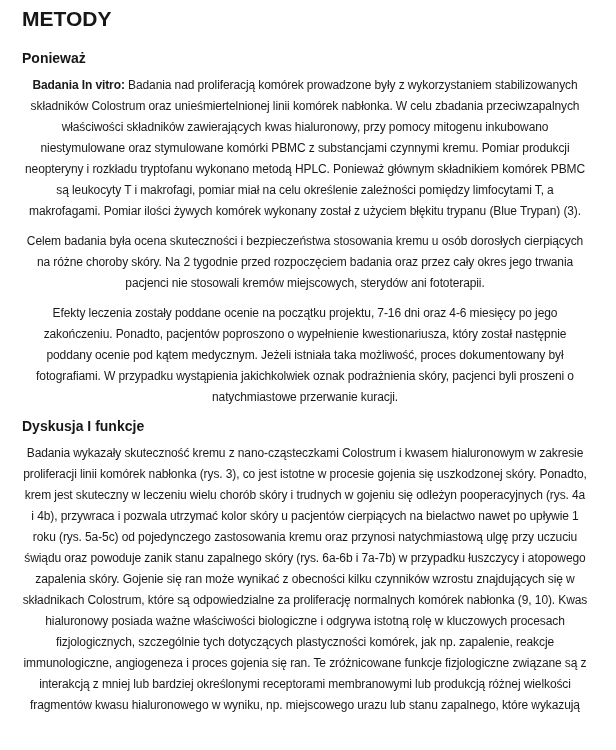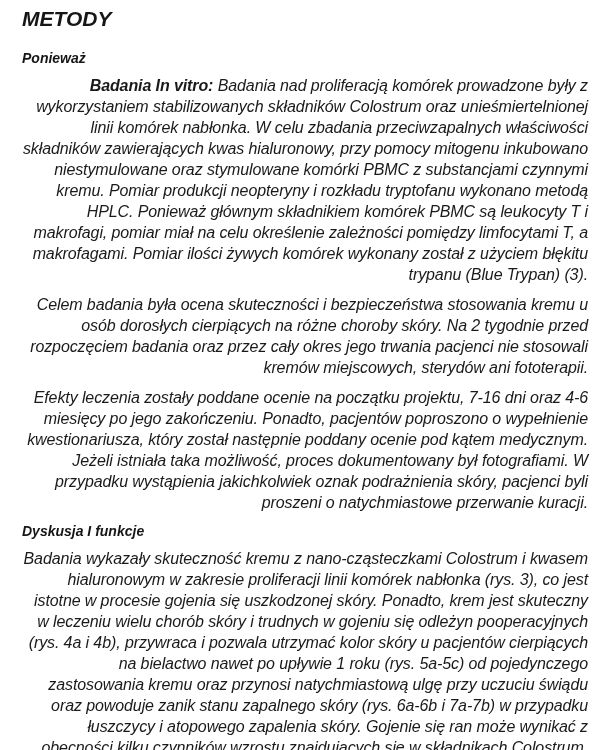--- a/index.html
+++ b/index.html
@@ -13,43 +13,42 @@
     overflow: hidden;
     font-family: "Liberation Sans", sans-serif;
     color: #1a1a1a;
   }
   .doc-page {
     box-sizing: border-box;
     width: 609px;
     height: 750px;
     padding: 6px 21px 0 22px;
     background: #ffffff;
-    font-style: italic;
   }
   .doc-title {
     font-size: 21px;
     font-weight: 700;
     line-height: 26px;
     margin: 0 0 17px 0;
     letter-spacing: 0;
     color: #161616;
   }
   .section-heading {
     font-size: 14px;
     font-weight: 700;
     line-height: 18px;
     margin: 7px 0 7px 0;
     color: #161616;
   }
   .para {
-    font-size: 16px;
+    font-size: 12px;
     line-height: 21px;
     letter-spacing: -0.1px;
     margin: 8px 0 9px 0;
-    text-align: right;
+    text-align: center;
   }
   .para .lead {
     font-weight: 700;
   }
   .section {
     margin: 0;
   }
 </style>
 </head>
 <body>

